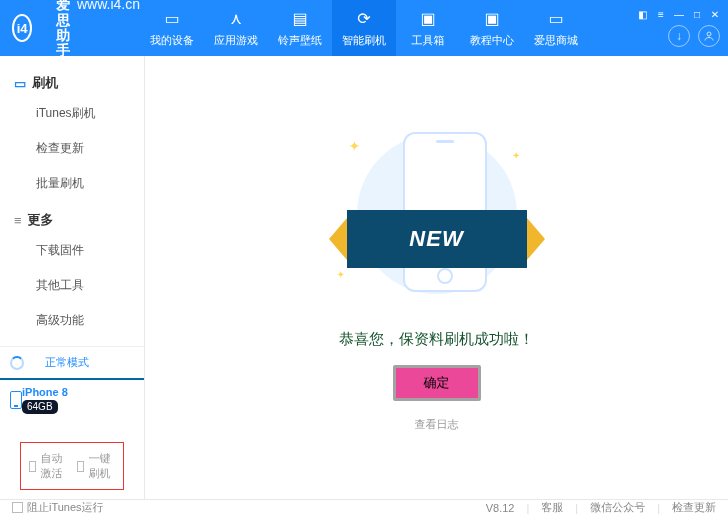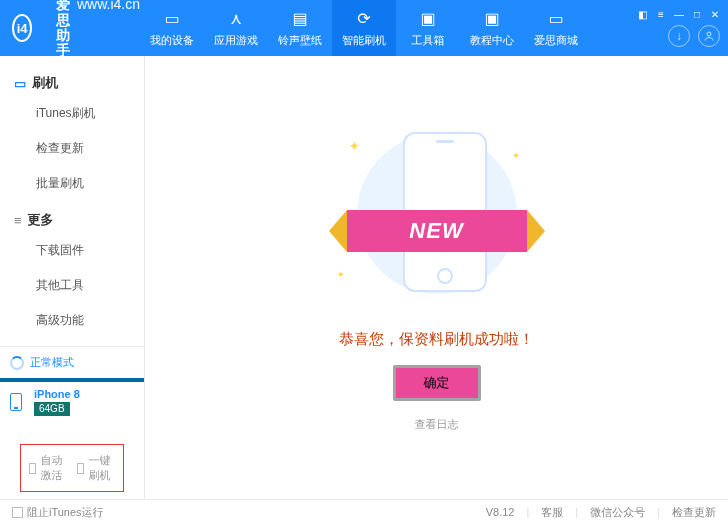--- a/index.html
+++ b/index.html
@@ -23,51 +23,51 @@
   .circ-btn { width: 22px; height: 22px; border: 1.5px solid #9dcaff; border-radius: 50%; display: flex; align-items: center; justify-content: center; color: #cce4ff; font-size: 12px; cursor: pointer; }
 
   .body { display: flex; height: calc(100% - 56px - 24px); border-bottom: 1px solid #e8e8e8; }
   .sidebar { width: 145px; border-right: 1px solid #e8e8e8; display: flex; flex-direction: column; }
   .side-scroll { flex: 1; padding: 14px 0 8px; }
   .side-group { padding: 4px 14px; display: flex; align-items: center; gap: 6px; font-size: 13px; font-weight: bold; color: #333; }
   .side-item { padding: 9px 0 9px 36px; font-size: 12px; color: #555; cursor: pointer; }
   .side-item.active { color: #1f8bff; }
   .side-spacer { height: 6px; }
 
-  .status-strip { border-top: 1px solid #eee; padding: 8px 10px; display: flex; align-items: center; gap: 6px; font-size: 11px; color: #1f8bff; }
+  .status-strip { border-top: 1px solid #eee; padding: 8px 10px; display: flex; align-items: center; gap: 21px; font-size: 11px; color: #1f8bff; }
   .status-strip .spin { width: 14px; height: 14px; border: 2px solid #b9d9ff; border-top-color: #1f8bff; border-radius: 50%; }
-  .device-strip { border-top: 4px solid #0369a1; padding: 6px 10px 8px; display: flex; align-items: center; gap: 12px; font-size: 11px; }
+  .device-strip { border-top: 2px solid #0369a1; padding: 6px 10px 8px; display: flex; align-items: center; gap: 0; font-size: 11px; }
   .phone-ic { width: 12px; height: 18px; border: 1.5px solid #1f8bff; border-radius: 2px; position: relative; }
   .phone-ic::after { content: ""; position: absolute; bottom: 1px; left: 50%; transform: translateX(-50%); width: 4px; height: 2px; background: #1f8bff; }
   .dev-txt { display: flex; flex-direction: column; gap: 2px; }
   .dev-txt .model { color: #1f8bff; font-weight: 600; }
-  .badge { background: #0f766e; color: #fff; padding: 0 5px; border-radius: 0; font-size: 10px; line-height: 14px; width: fit-content; }
+  .badge { background: #0f172a; color: #fff; padding: 0 5px; border-radius: 5px; font-size: 10px; line-height: 14px; width: fit-content; }
 
   .chk-row { border: 1px solid #e33; padding: 8px 8px; margin: 20px; display: flex; gap: 10px; font-size: 11px; color: #999; }
   .chk { display: flex; align-items: center; gap: 4px; cursor: pointer; }
   .chk-box { width: 11px; height: 11px; border: 1px solid #bbb; }
 
   .main { flex: 1; display: flex; flex-direction: column; align-items: center; justify-content: center; gap: 16px; padding: 20px; }
   .illus { position: relative; width: 220px; height: 190px; }
   .circle-bg { position: absolute; top: 10px; left: 30px; width: 160px; height: 160px; background: #eaf4ff; border-radius: 50%; }
   .star { position: absolute; color: #ffd95a; font-size: 14px; }
   .s1 { top: 14px; left: 22px; } .s2 { top: 26px; right: 26px; font-size: 10px; } .s3 { bottom: 34px; left: 10px; font-size: 10px; }
   .phone { position: absolute; top: 8px; left: 76px; width: 84px; height: 160px; background: #fff; border: 2px solid #cfe2ff; border-radius: 12px; }
   .phone::before { content: ""; position: absolute; top: 6px; left: 50%; transform: translateX(-50%); width: 18px; height: 3px; background: #cfe2ff; border-radius: 2px; }
   .phone::after { content: ""; position: absolute; bottom: 6px; left: 50%; transform: translateX(-50%); width: 12px; height: 12px; border: 2px solid #cfe2ff; border-radius: 50%; }
-  .banner { position: absolute; top: 86px; left: 20px; width: 180px; height: 42px; background: #ec4899; display: flex; align-items: center; justify-content: center; color: #fff; font-weight: bold; font-size: 22px; font-style: italic; letter-spacing: 1px; }
+  .banner { position: absolute; top: 86px; left: 20px; width: 180px; height: 58px; background: #0c4a6e; display: flex; align-items: center; justify-content: center; color: #fff; font-weight: bold; font-size: 22px; font-style: italic; letter-spacing: 1px; }
   .banner::before, .banner::after { content: ""; position: absolute; width: 0; height: 0; border: 21px solid transparent; }
   .banner::before { left: -18px; border-right: 18px solid #f0b72c; border-left: none; }
   .banner::after { right: -18px; border-left: 18px solid #f0b72c; border-right: none; }
 
-  .msg { font-size: 15px; color: #c2410c; }
+  .msg { font-size: 15px; color: #14532d; }
   .ok-btn { border: 3px solid #a3a3a3; background: #ec4899; padding: 6px 28px; border-radius: 2px; font-size: 13px; cursor: pointer; }
   .log-link { color: #999; font-size: 11px; cursor: pointer; }
 
-  .footer { height: 24px; display: flex; align-items: center; padding: 0 12px; font-size: 11px; color: #888; }
+  .footer { height: 24px; display: flex; align-items: flex-start; padding: 0 12px; font-size: 11px; color: #888; }
   .footer .right { margin-left: auto; display: flex; gap: 12px; align-items: center; }
   .sep { color: #ddd; }
 </style>
 </head>
 <body>
 
 <div class="header">
   <div class="logo">
     <div class="logo-circle">i4</div>
     <div class="logo-txt">

